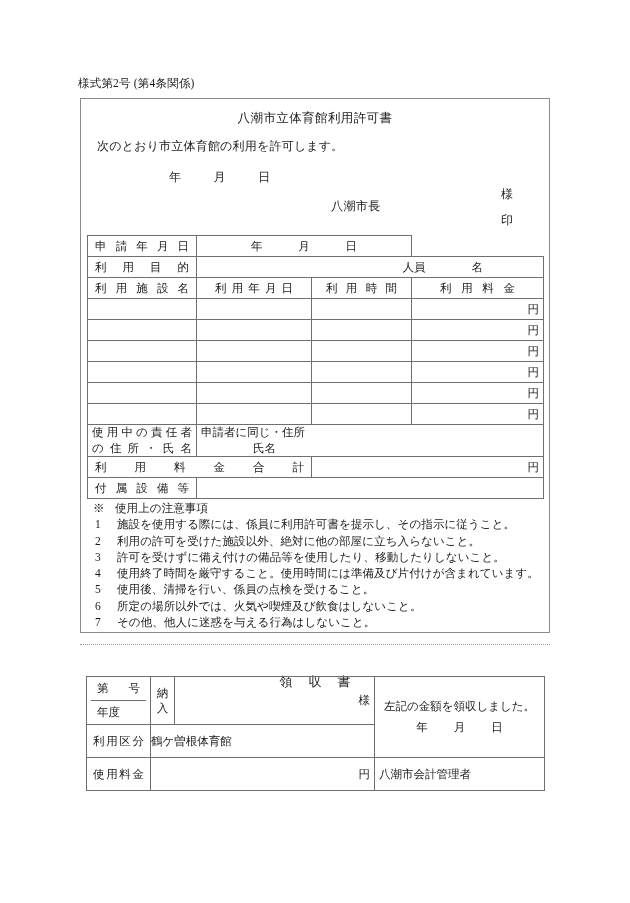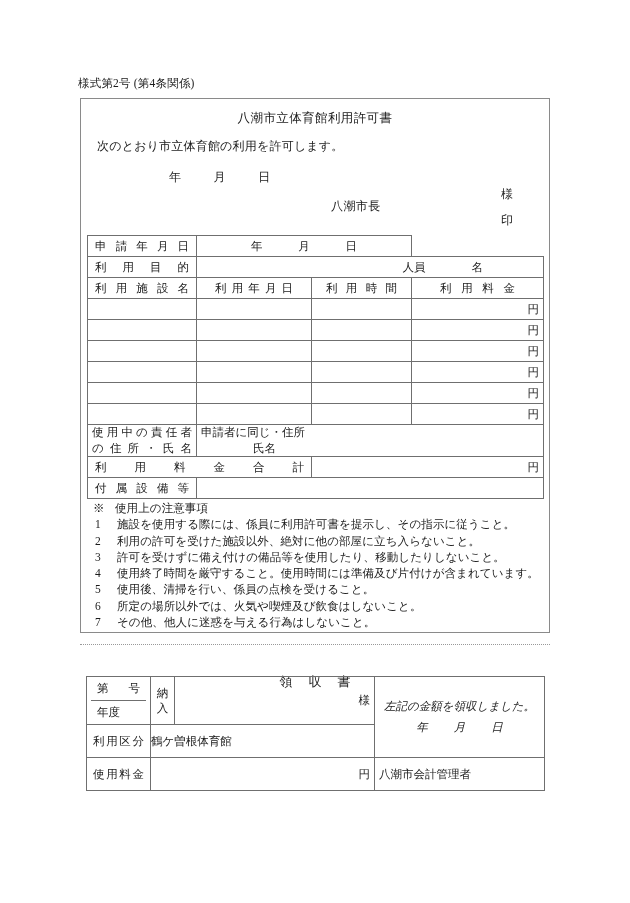--- a/index.html
+++ b/index.html
@@ -240,21 +240,20 @@
   .rc-vert span { display: block; }
 
   .rc-sama {
     text-align: right;
     padding-right: 42px;
   }
 
   .rc-right {
     vertical-align: top;
     padding: 5px 0 0 0;
-    font-style: italic;
   }
   .rc-right .line1 {
     text-align: center;
     display: block;
   }
   .rc-right .line2 {
     display: block;
     text-align: center;
     padding-top: 6px;
   }

